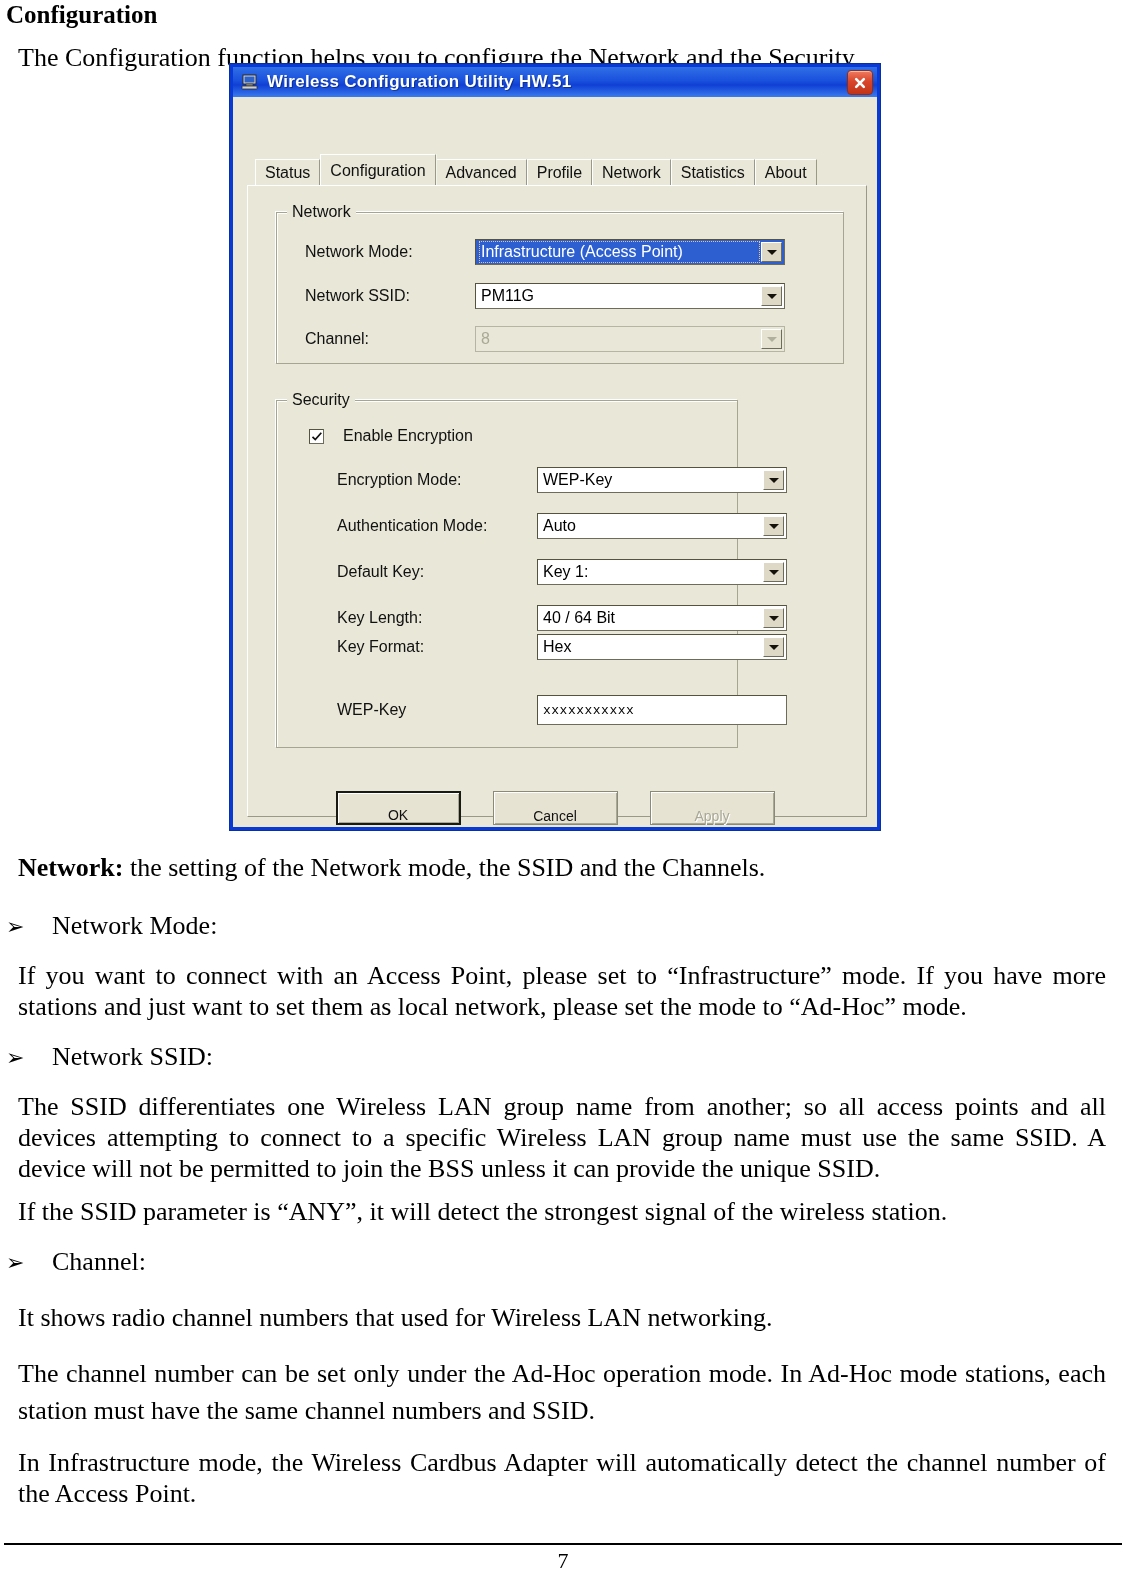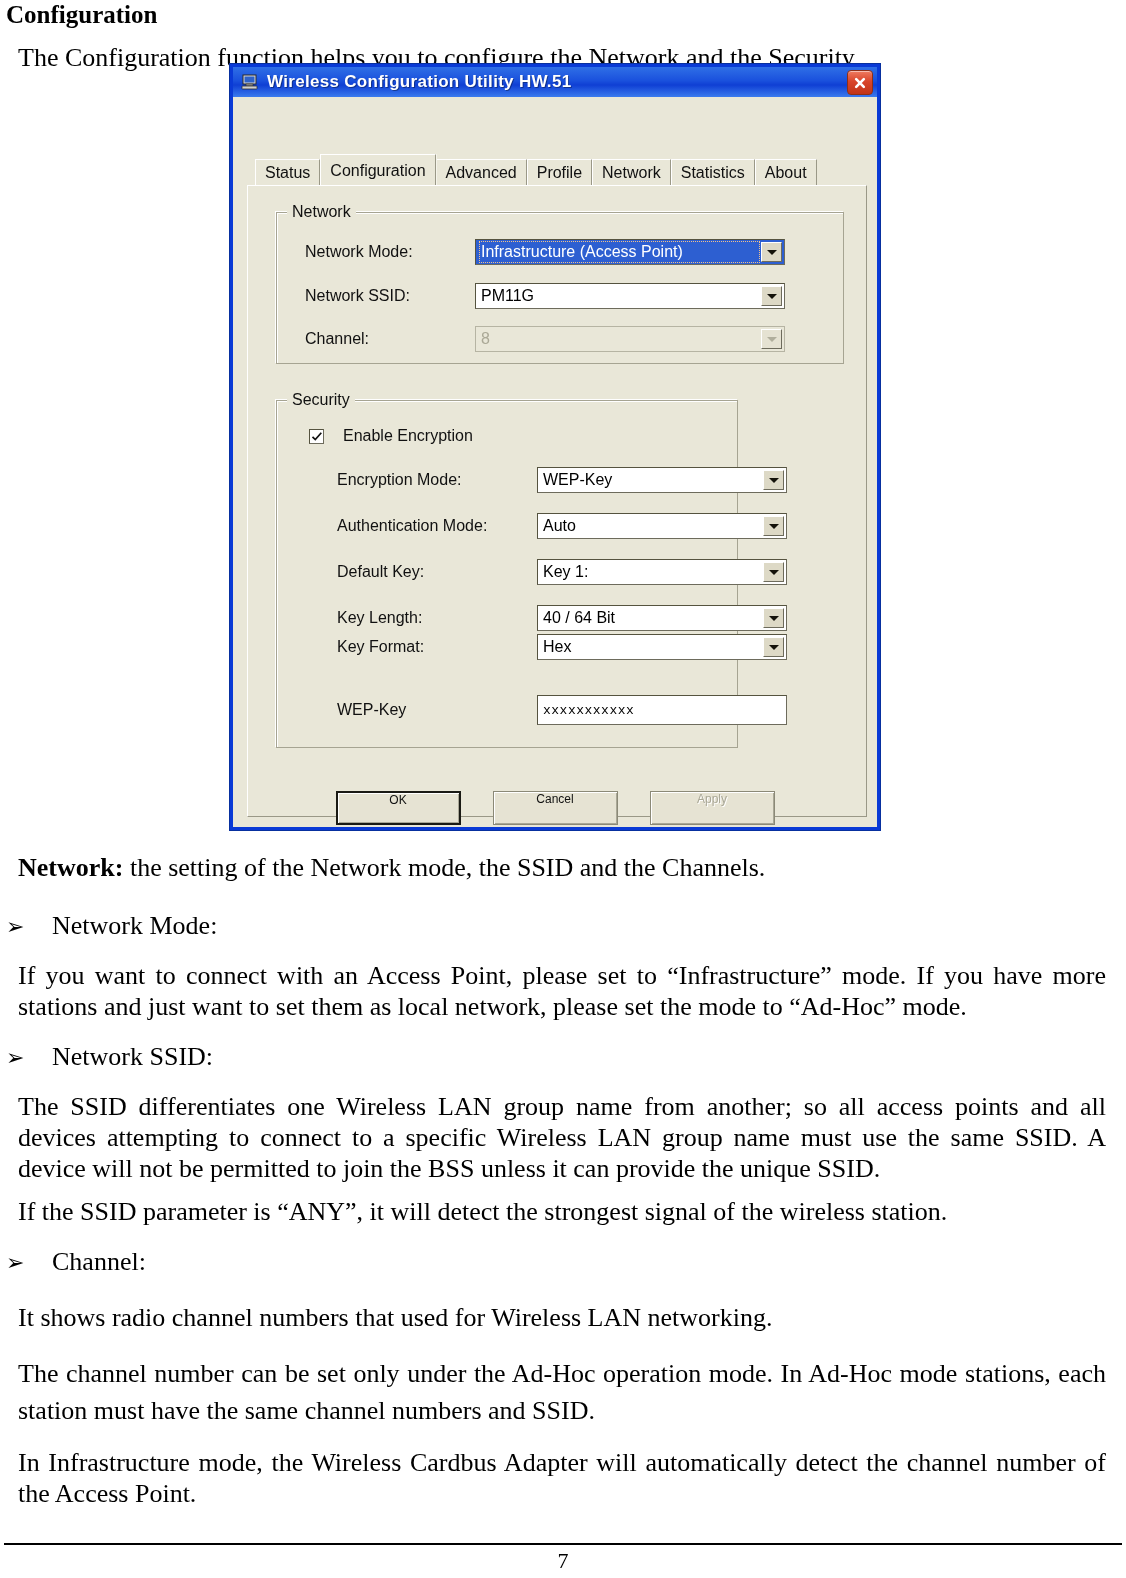--- a/index.html
+++ b/index.html
@@ -300,24 +300,24 @@
     justify-content: center;
     gap: 32px;
     z-index: 6;
   }
   .btn {
     width: 125px;
     height: 34px;
     background: #e6e3d3;
     border: 1px solid #8b8977;
     box-shadow: inset 1px 1px 0 #ffffff, inset -1px -1px 0 #a9a796;
-    font-size: 12px;
+    font-size: 14px;
     color: #111;
     display: flex;
-    align-items: flex-start;
+    align-items: flex-end;
     justify-content: center;
     box-sizing: border-box;
     font-family: "Liberation Sans", "DejaVu Sans", sans-serif;
   }
   .btn.default {
     border: 2px solid #1a1a14;
   }
   .btn.disabled {
     color: #a9a796;
     text-shadow: 1px 1px 0 #ffffff;

